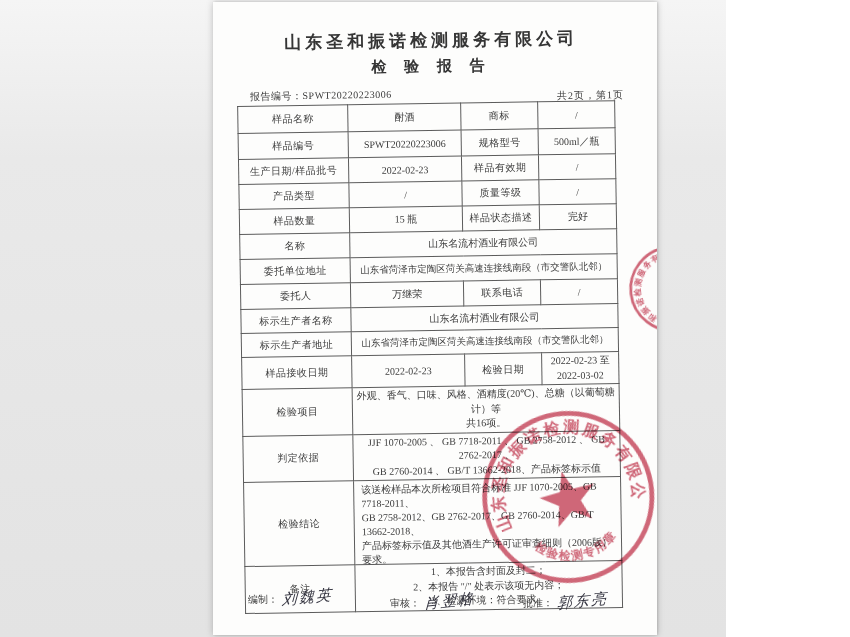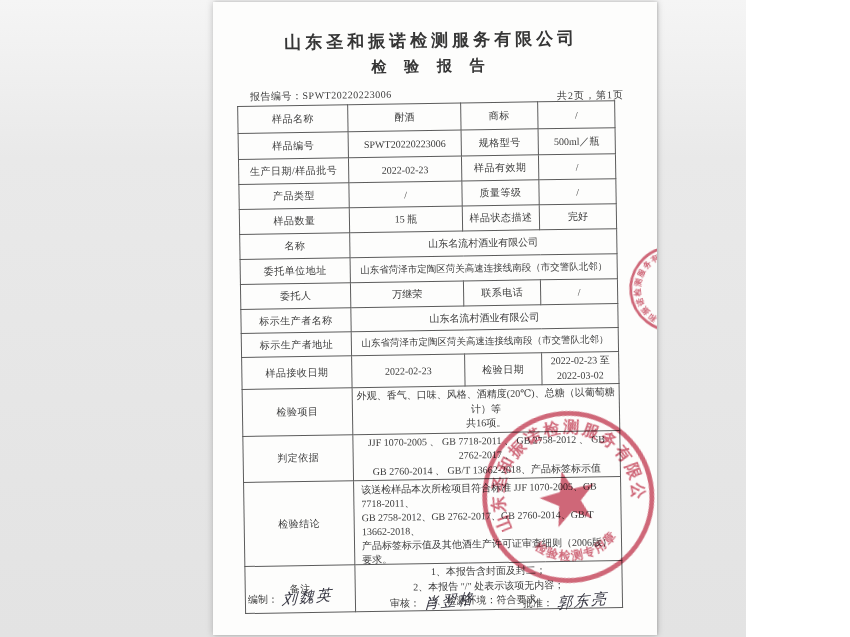--- a/index.html
+++ b/index.html
@@ -1,18 +1,18 @@
 <!DOCTYPE html>
 <html><head>
 <meta charset="utf-8">
 <style>
   html,body{margin:0;padding:0;}
   body{font-family:"Liberation Serif","DejaVu Serif",serif;}
   #canvas{position:relative;width:726px;height:637px;overflow:hidden;
-    background:linear-gradient(180deg,#f5f5f5 0%,#e9e9e9 25%,#e3e3e3 100%);padding-left:20px;}
+    background:linear-gradient(180deg,#f5f5f5 0%,#e9e9e9 25%,#e3e3e3 100%);}
   #paper{position:absolute;left:213px;top:2px;width:444px;height:633px;
     background:#fdfdfc;box-shadow:0 0 7px rgba(0,0,0,.22),1px 0 2px rgba(0,0,0,.12);
     overflow:hidden;}
   #sheet{position:absolute;left:0;top:0;width:100%;height:100%;
     transform:rotate(-0.9deg);transform-origin:50% 45%;color:#3c3c3c;}
 
   .company-title{position:absolute;top:27px;left:0;width:100%;text-align:center;
     font-size:17px;font-weight:bold;letter-spacing:4px;color:#353535;}
   .report-title{position:absolute;top:55px;left:0;width:100%;text-align:center;
     font-size:15px;font-weight:bold;letter-spacing:7px;color:#353535;}

